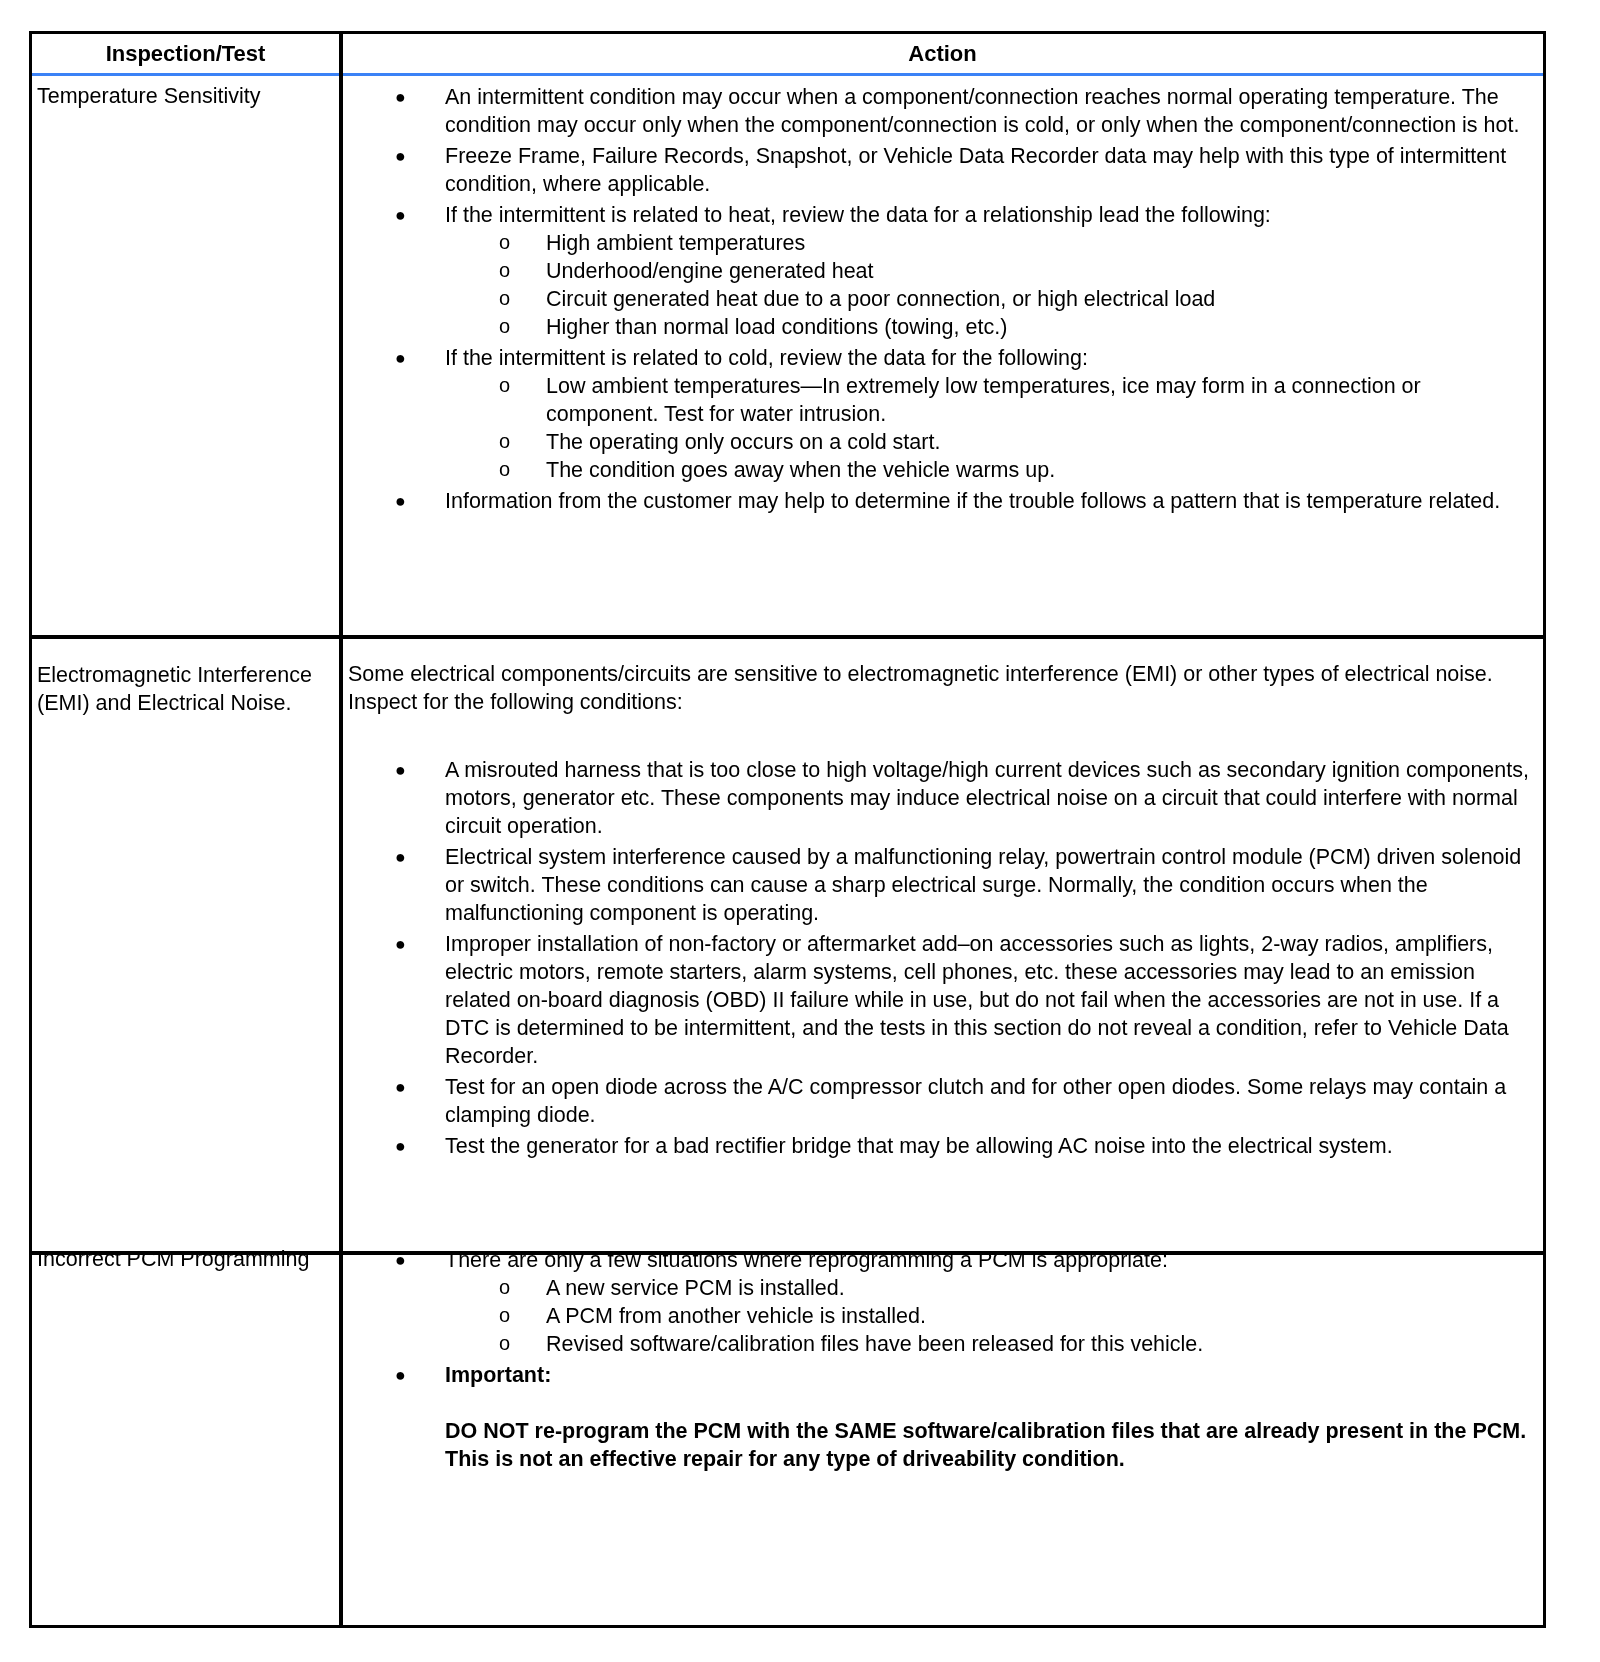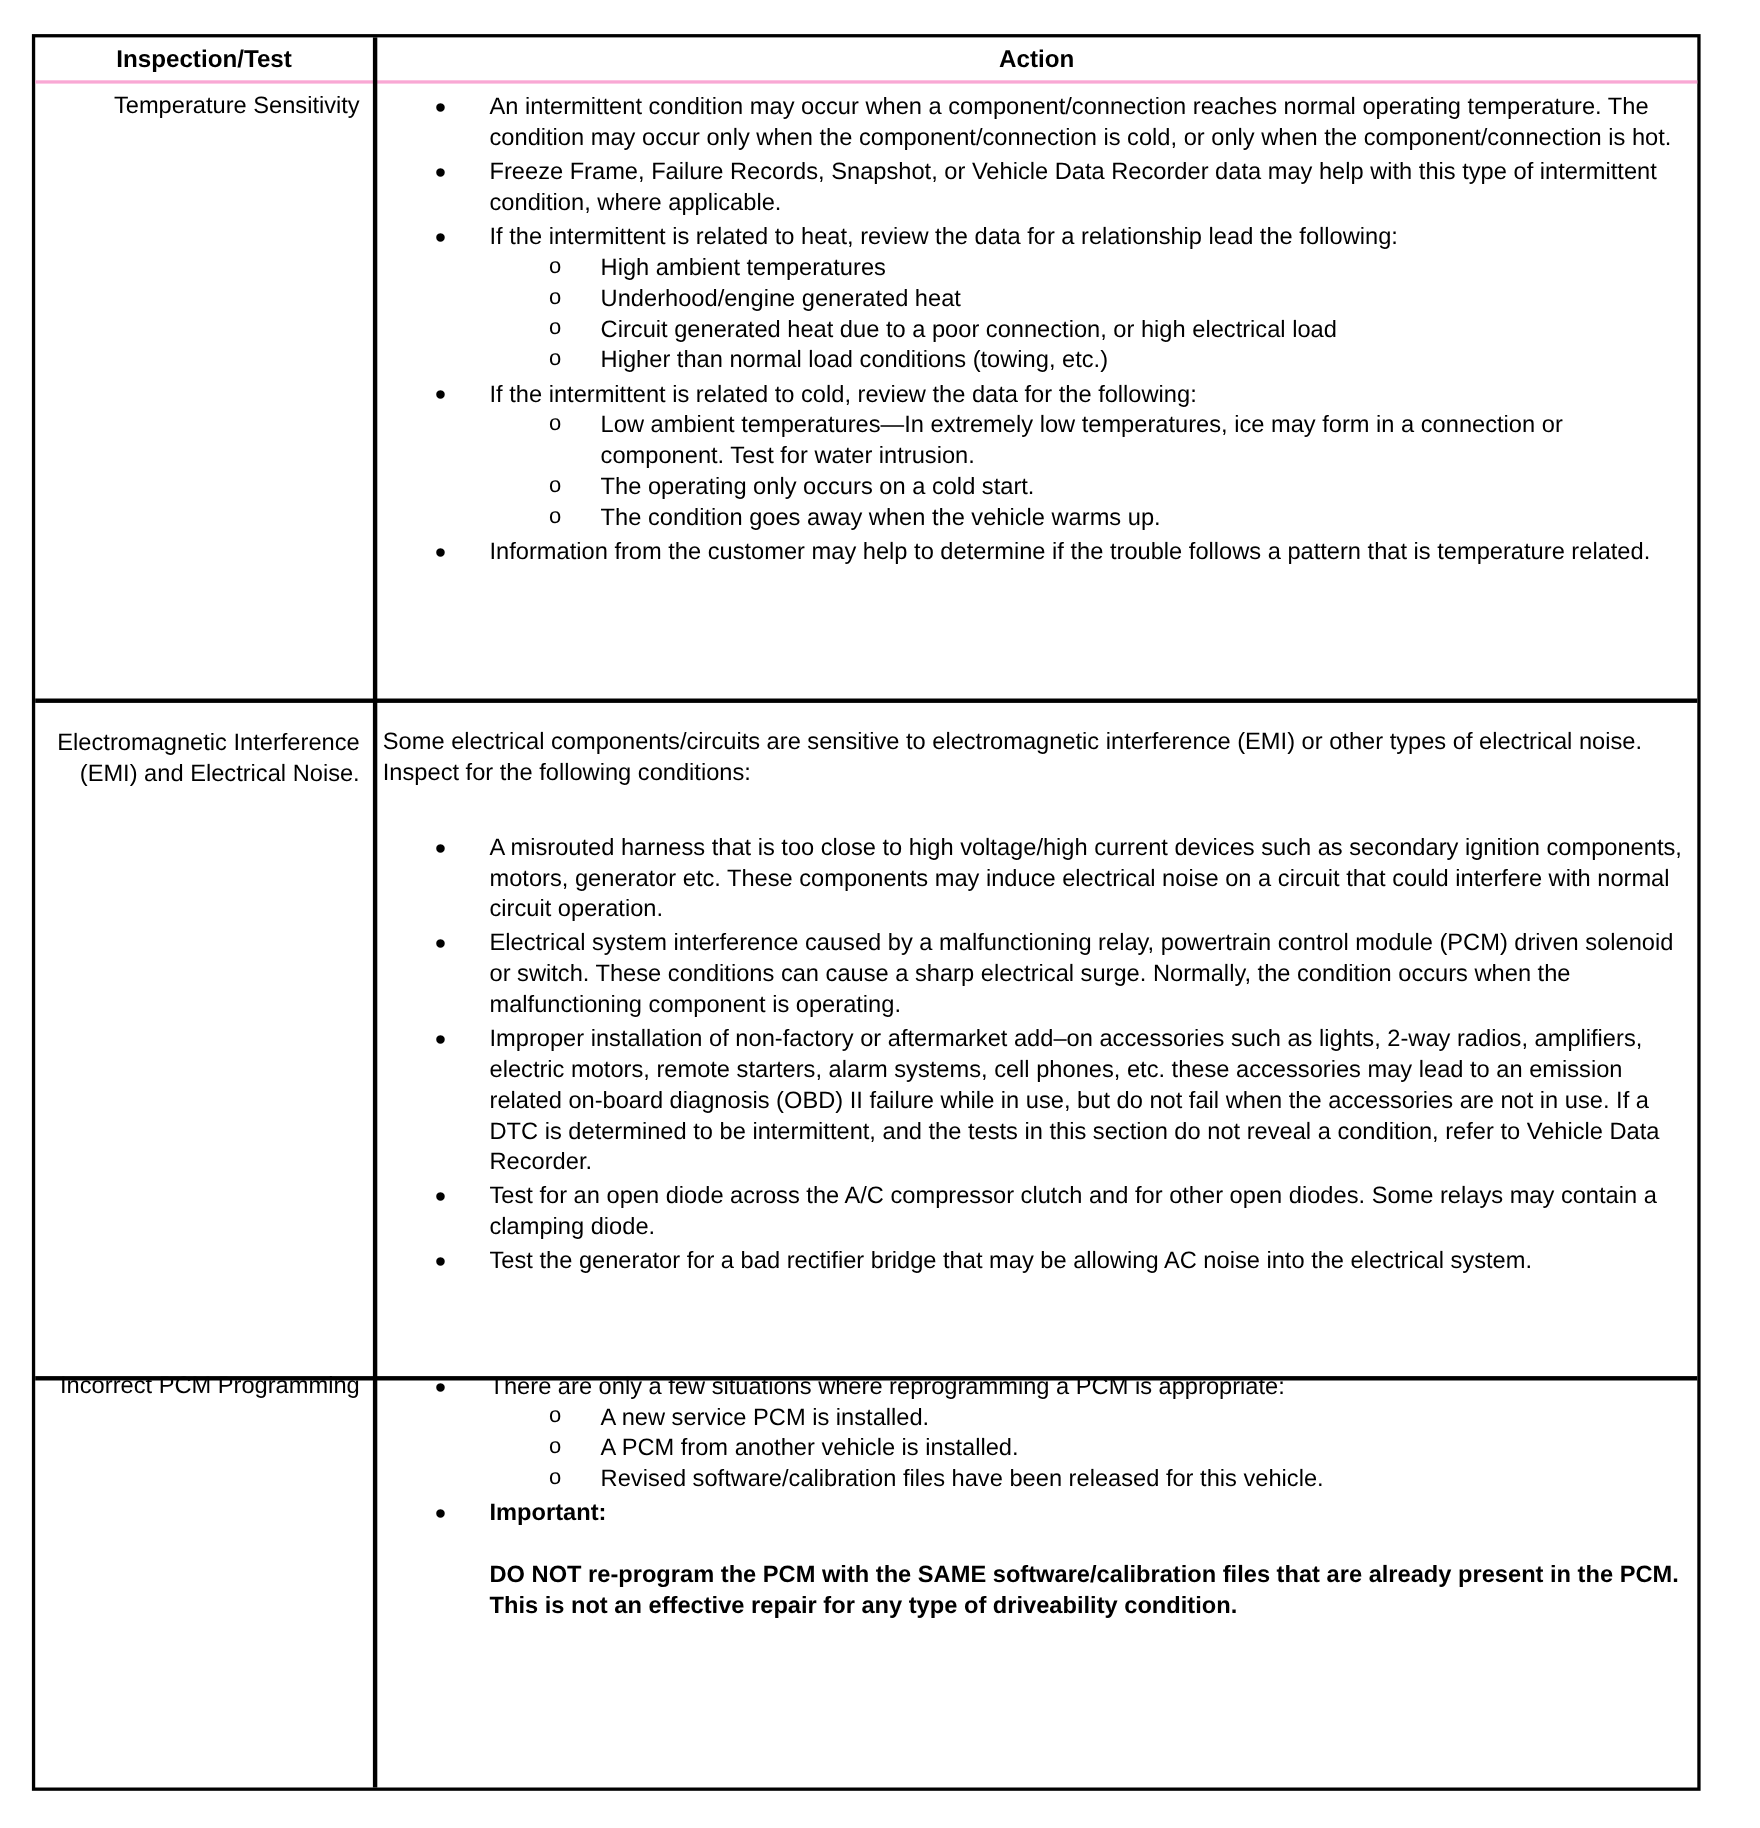--- a/index.html
+++ b/index.html
@@ -1,27 +1,27 @@
 <!DOCTYPE html>
 <html><head>
 <meta charset="utf-8">
 <style>
   html, body { margin: 0; padding: 0; background: #ffffff; }
   body { width: 1600px; height: 1662px; position: relative; overflow: hidden;
          font-family: "Liberation Sans", sans-serif; color: #000; }
   .tbl { position: absolute; left: 29px; top: 31px; width: 1517px; height: 1597px;
          border: 3px solid #000; box-sizing: border-box; }
-  .hdr { position: absolute; left: 0; top: 0; right: 0; height: 42px; border-bottom: 3px solid #f9a8d4; box-sizing: border-box; }
+  .hdr { position: absolute; left: 0; top: 0; right: 0; height: 42px; border-bottom: 3px solid #3b82f6; box-sizing: border-box; }
   .hdr .c1, .hdr .c2 { position: absolute; top: 0; height: 39px; line-height: 40px; font-weight: bold; font-size: 22px; text-align: center; }
   .hdr .c1 { left: 0; width: 307px; }
   .hdr .c2 { left: 310px; right: 0; }
   .vline { position: absolute; left: 307px; top: 0; bottom: 0; width: 4px; background: #000; }
   .row { position: absolute; left: 0; right: 0; box-sizing: border-box; }
   .row.b { border-bottom: 4px solid #000; }
-  .row .lab { position: absolute; left: 5px; top: 6px; width: 290px; font-size: 21.5px; line-height: 28px; text-align: right; }
+  .row .lab { position: absolute; left: 5px; top: 6px; width: 290px; font-size: 21.5px; line-height: 28px; }
   .row .act { position: absolute; left: 311px; right: 0; top: 0; font-size: 21.5px; line-height: 28px; }
   .li { position: relative; padding-left: 102px; padding-right: 8px; margin: 0; }
   .li .bul { position: absolute; left: 52px; top: 0; font-size: 18px; }
   .sli { position: relative; padding-left: 203px; padding-right: 8px; }
   .sli .bul { position: absolute; left: 156px; top: -1px; font-size: 20px; }
   .para { padding-left: 5px; padding-right: 16px; }
   .bold { font-weight: bold; }
   .gap3 { margin-top: 3px; }
 </style>
 </head>

